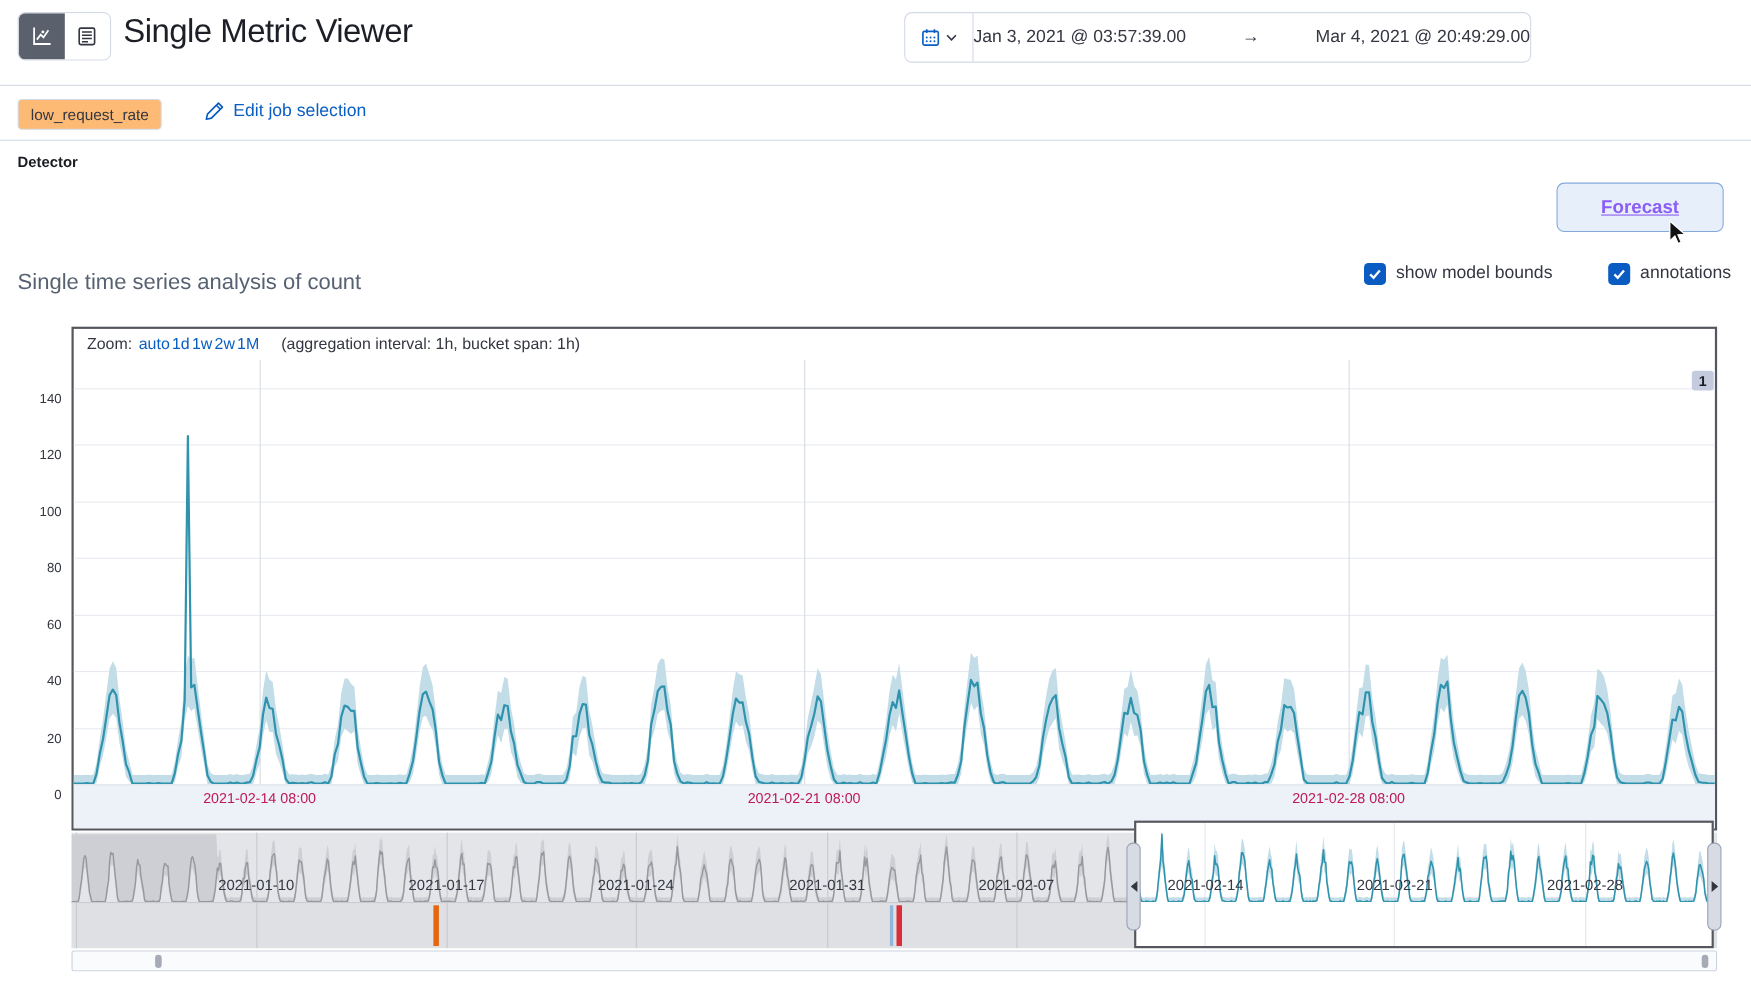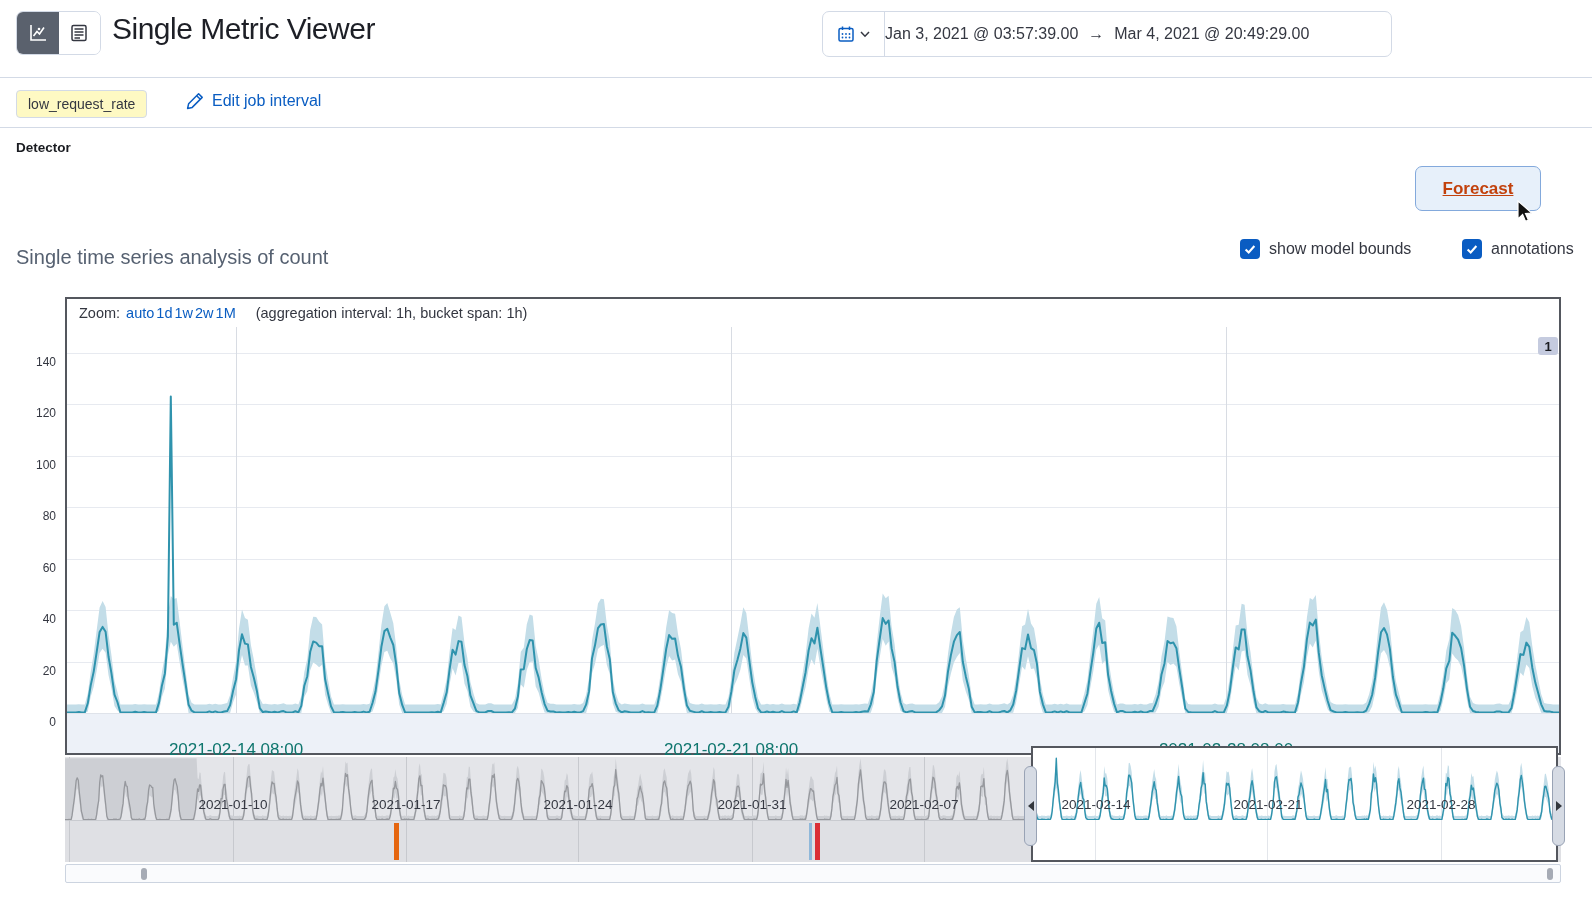--- a/index.html
+++ b/index.html
@@ -9,47 +9,47 @@
   .divider { position:absolute; left:0; width:1592px; height:1px; background:#d3dae6; }
 
   
   #toggle-group { left:16px; top:11px; width:85px; height:44px; display:flex; border:1px solid #d3dae6; border-radius:7px; overflow:hidden; background:#fff; }
   .tg-btn { width:42px; height:100%; display:flex; align-items:center; justify-content:center; cursor:pointer; }
   .tg-btn.sel { background:#5a616d; }
   #page-title { left:112px; top:12px; font-size:30px; font-weight:500; color:#1d1f26; letter-spacing:-0.5px; }
 
   #datepicker { left:822px; top:11px; width:570px; height:46px; border:1px solid #d3dae6; border-radius:7px; background:#fff; display:flex; align-items:stretch; }
   #dp-cal { width:62px; display:flex; align-items:center; justify-content:center; gap:4px; border-right:1px solid #d3dae6; cursor:pointer; }
-  #dp-dates { flex:1; display:flex; align-items:center; justify-content:flex-start; gap:10px; font-size:16px; color:#343741; }
+  #dp-dates { flex:1; display:flex; align-items:center; justify-content:space-between; gap:10px; font-size:16px; color:#343741; }
   #refresh-btn { left:1410px; top:11px; width:142px; height:46px; background:#0a5cc2; border-radius:7px; color:#fff; font-size:16px; font-weight:500; display:flex; align-items:center; justify-content:center; gap:9px; cursor:pointer; border:none; }
 
-  #job-badge { left:16px; top:90px; height:28px; padding:0 11px; border:1px solid #d3dae6; border-radius:4px; background:#fef9c3; font-size:14px; color:#343741; display:flex; align-items:center; }
+  #job-badge { left:16px; top:90px; height:28px; padding:0 11px; border:1px solid #d3dae6; border-radius:4px; background:#fdba74; font-size:14px; color:#343741; display:flex; align-items:center; }
   #edit-link-wrap { left:186px; top:92px; display:flex; align-items:center; gap:8px; cursor:pointer; }
   #edit-link { font-size:16px; color:#0a5dc2; }
 
   #detector-label { left:16px; top:140px; font-size:13.5px; font-weight:700; color:#1a1c21; }
   #detector-select { left:16px; top:166px; width:211px; height:46px; background:#fff; border:1px solid #c9cdd6; border-radius:3px; display:flex; align-items:center; justify-content:space-between; padding:0 12px 0 14px; font-size:16px; color:#343741; cursor:pointer; box-shadow:0 1px 1px rgba(0,0,0,0.04); }
 
-  #forecast-btn { left:1415px; top:166px; width:126px; height:45px; background:#e7f0fa; border:1px solid #83a9dc; border-radius:7px; display:flex; align-items:center; justify-content:center; font-size:17px; font-weight:700; color:#c2410c; text-decoration:underline; cursor:pointer; }
+  #forecast-btn { left:1415px; top:166px; width:152px; height:45px; background:#e7f0fa; border:1px solid #83a9dc; border-radius:7px; display:flex; align-items:center; justify-content:center; font-size:17px; font-weight:700; color:#8b5cf6; text-decoration:underline; cursor:pointer; }
 
   #section-heading { left:16px; top:246px; font-size:20px; font-weight:500; color:#566171; }
   .cb-row { top:239px; display:flex; align-items:center; gap:9px; cursor:pointer;padding-left:32px; }
   .checkbox { width:20px; height:20px; border-radius:4px; background:#0a5cc2; display:flex; align-items:center; justify-content:center; }
   .cb-label { font-size:16px; color:#343741; }
 
   
   #main-chart { left:65px; top:297px; width:1496px; height:458px; border:2px solid #54575e; background:#fff; }
   #zoom-row { position:absolute; left:12px; top:6px; font-size:14.5px; color:#343741; display:flex; gap:6px; align-items:center; }
   .zoom-link { color:#0a5dc2; cursor:pointer; }
   #agg-note { margin-left:12px; color:#343741; }
   #plot { position:absolute; left:0; top:28px; width:1492px; height:386px; }
   .hgrid { position:absolute; left:0; width:1492px; height:1px; background:#e7eaf0; }
   .vgrid-main { position:absolute; top:0; width:1px; height:386px; background:#d8dce3; }
   #axis-strip { position:absolute; left:0; top:414px; width:1492px; height:40px; background:#edf1f8; border-top:1px solid #dfe3ea; }
-  .xtick { position:absolute; top:26px; transform:translateX(-50%); font-size:17px; color:#0f766e; white-space:nowrap; }
+  .xtick { position:absolute; top:4px; transform:translateX(-50%); font-size:13px; color:#be185d; white-space:nowrap; }
   .ytick { position:absolute; left:0; width:56px; text-align:right; font-size:12px; color:#343741;margin-top:13px; }
   #ann-badge { position:absolute; left:1471px; top:38px; width:20px; height:18px; background:#c5cbdf; border-radius:3px; font-size:13px; font-weight:700; color:#1a1c21; display:flex; align-items:center; justify-content:center; cursor:pointer; }
 
   
   #ctx-wrap { left:65px; top:757px; width:1496px; height:105px; }
   #ctx-bg { position:absolute; left:0; top:0; width:1496px; height:63px; background:#e4e5e9; }
   #ctx-lane { position:absolute; left:0; top:63px; width:1496px; height:42px; background:#dfe0e4; border-top:1px solid #c9cbd0; }
   .vgrid-ctx { position:absolute; top:0; width:1px; height:105px; background:#c7c9ce; z-index:2; }
   #ctx-svg { position:absolute; left:0; top:0; z-index:2; }
   #selection { position:absolute; left:967px; top:-11px; width:526px; height:116px; background:#fff; border:2px solid #54575e; z-index:3; overflow:hidden; }
@@ -116,21 +116,21 @@
   </div>
 
   <div class="divider" style="top:77px;"></div>
 
   <div class="abs" id="job-badge">low_request_rate</div>
   <div class="abs" id="edit-link-wrap">
     <svg width="18" height="18" viewBox="0 0 18 18">
       <path d="M12.6 1.8 L16.2 5.4 L6.2 15.4 L1.6 16.4 L2.6 11.8 Z" stroke="#0a5dc2" stroke-width="1.5" fill="none" stroke-linejoin="round"></path>
       <line x1="10.7" y1="3.7" x2="14.3" y2="7.3" stroke="#0a5dc2" stroke-width="1.5"></line>
     </svg>
-    <span id="edit-link">Edit job interval</span>
+    <span id="edit-link">Edit job selection</span>
   </div>
 
   <div class="divider" style="top:127px;"></div>
 
   <div class="abs" id="detector-label">Detector</div>
 
   <div class="abs" id="forecast-btn">Forecast</div>
   <svg class="abs" style="left:1516px; top:200px; z-index:40;" width="20" height="24" viewBox="0 0 20 24">
     <polygon points="2,1 2,19 6.6,14.6 9.6,21.4 12.4,20.1 9.5,13.5 16,13.2" fill="#111" stroke="#fff" stroke-width="1.2"></polygon>
   </svg>

